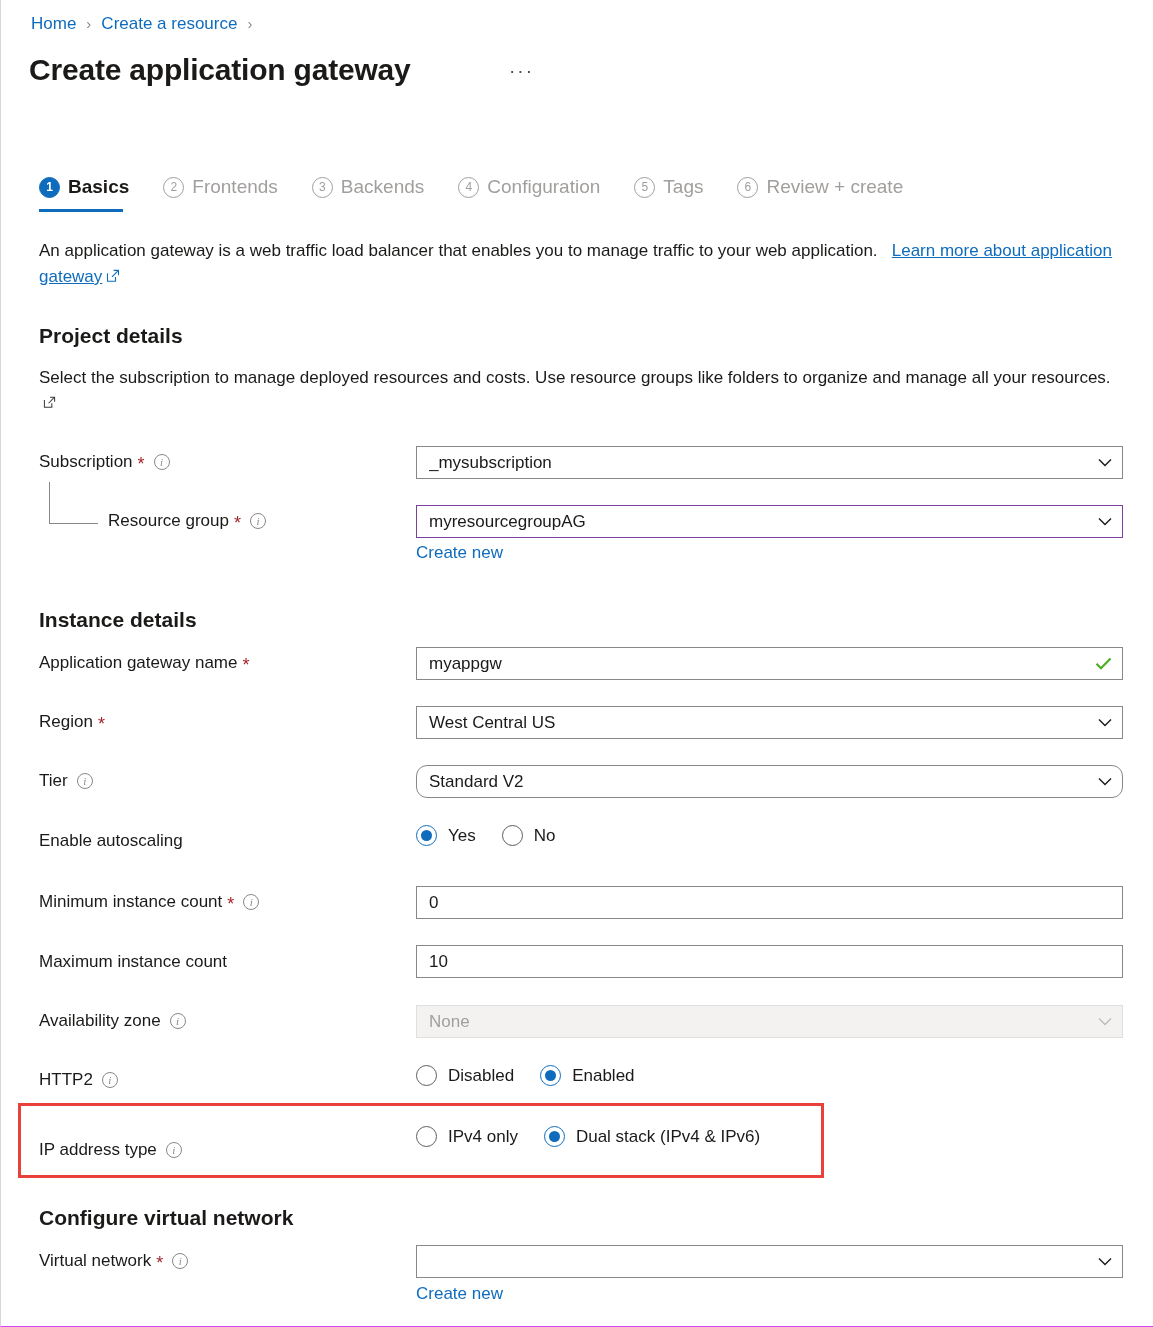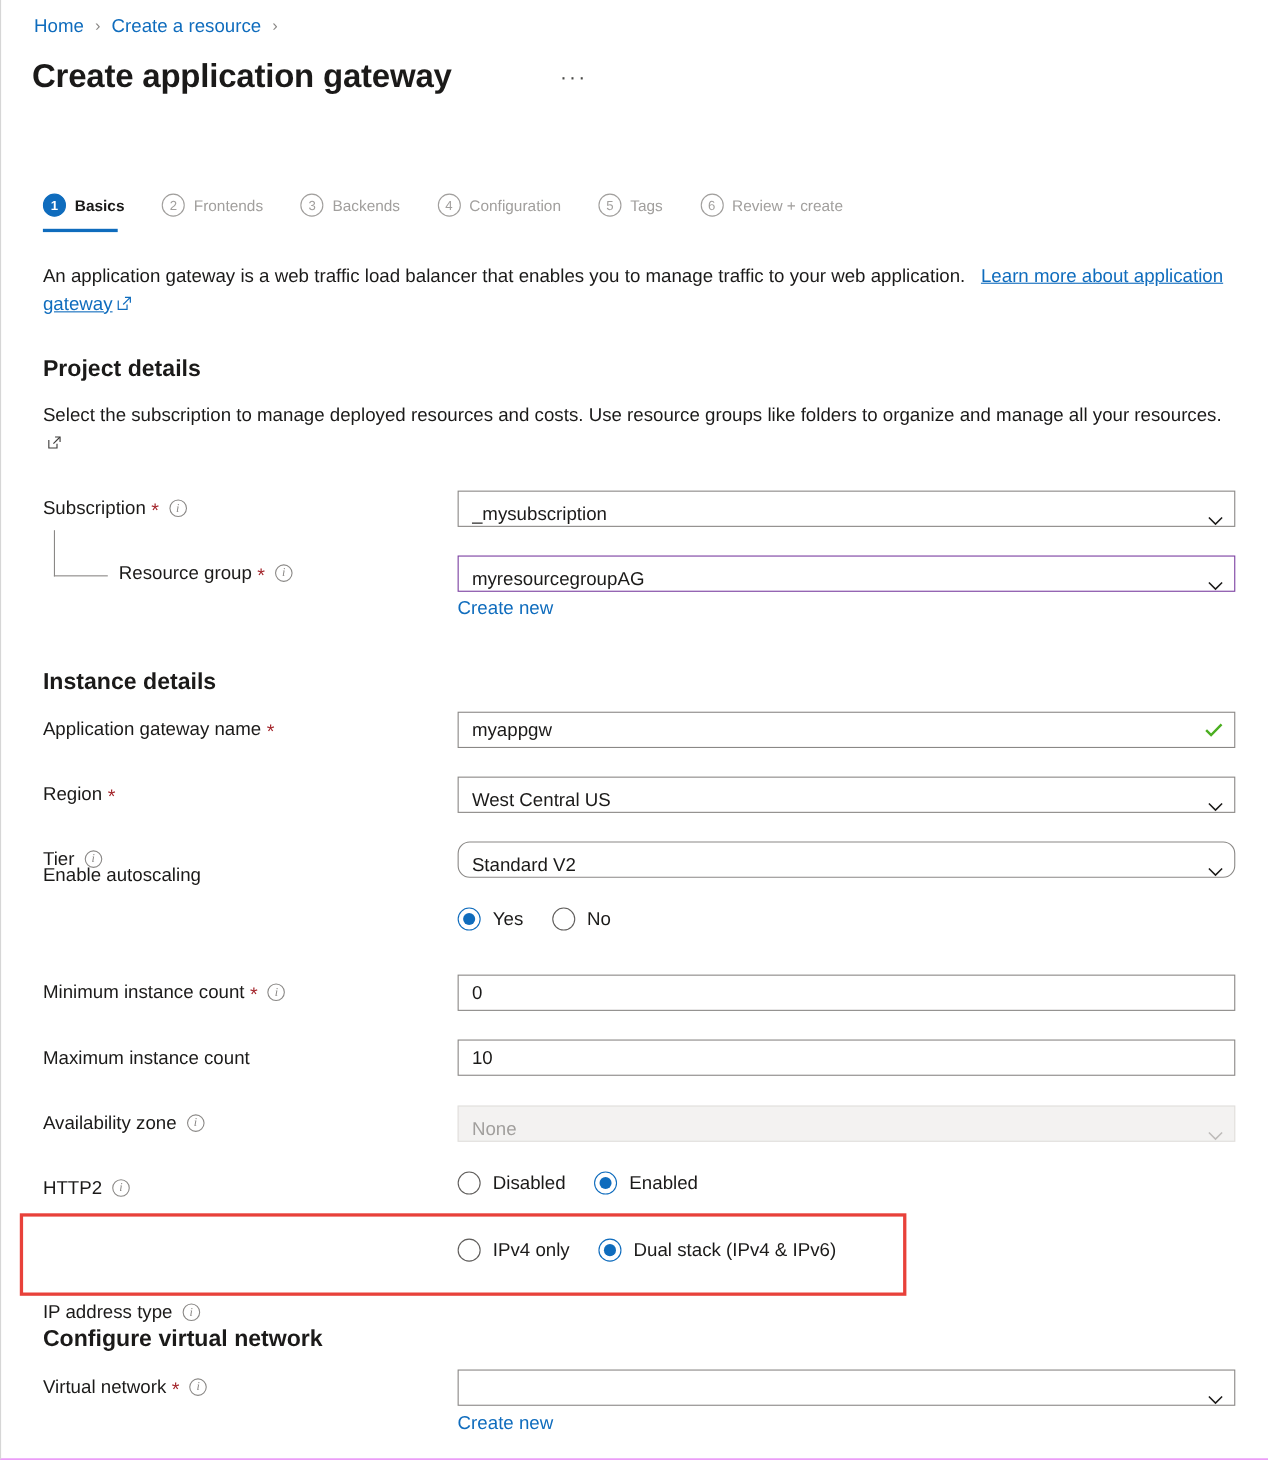--- a/index.html
+++ b/index.html
@@ -92,21 +92,21 @@
     color: #a19f9d;
     font-size: 12px;
     display: flex;
     align-items: center;
     justify-content: center;
     margin-right: 8px;
     box-sizing: border-box;
     flex: none;
   }
   .tab .label {
-    font-size: 14px;
+    font-size: 19px;
     color: #a19f9d;
   }
   .tab.active .badge {
     background: #0f6cbd;
     border-color: #0f6cbd;
     color: #ffffff;
     font-weight: bold;
   }
   .tab.active .label {
     color: #1b1a19;
@@ -205,21 +205,21 @@
     border: 1px solid #8a8886;
     background: #ffffff;
     box-sizing: border-box;
     display: flex;
     align-items: center;
     padding: 0 10px 0 12px;
     font-size: 17px;
     color: #1b1a19;
     cursor: text;
   }
-  .field.select { cursor: pointer; align-items: flex-end; }
+  .field.select { cursor: pointer; }
   .field.focused { border: 1px solid #7b3fa0; }
   .field.disabled {
     background: #f3f2f1;
     border-color: #e1dfdd;
     color: #a19f9d;
     cursor: default;
   }
   .field .value { flex: 1; overflow: hidden; white-space: nowrap; }
   .chev {
     flex: none;
@@ -427,21 +427,21 @@
     <span>Tier</span>
     <span class="info-icon">i</span>
   </div>
   <div class="field select" style="top:765px;border-radius:11px;">
     <span class="value">Standard V2</span>
     <svg class="chev" viewBox="0 0 14 9">
         <path d="M1 1.5 L7 7.5 L13 1.5"></path>
       </svg>
   </div>
 
-  <div class="row-label" style="top:786px;">
+  <div class="row-label" style="top:831px;">
     <span>Enable autoscaling</span>
   </div>
   <div class="radio-group" style="top:825px;">
     <div class="radio-opt selected">
       <span class="radio-dot"></span>
       <span class="radio-label">Yes</span>
     </div>
     <div class="radio-opt">
       <span class="radio-dot"></span>
       <span class="radio-label">No</span>
@@ -484,21 +484,21 @@
       <span class="radio-dot"></span>
       <span class="radio-label">Disabled</span>
     </div>
     <div class="radio-opt selected">
       <span class="radio-dot"></span>
       <span class="radio-label">Enabled</span>
     </div>
   </div>
 
   <div class="highlight-box"></div>
-  <div class="row-label" style="top:1183px;">
+  <div class="row-label" style="top:1140px;">
     <span>IP address type</span>
     <span class="info-icon">i</span>
   </div>
   <div class="radio-group" style="top:1126px;">
     <div class="radio-opt">
       <span class="radio-dot"></span>
       <span class="radio-label">IPv4 only</span>
     </div>
     <div class="radio-opt selected">
       <span class="radio-dot"></span>

